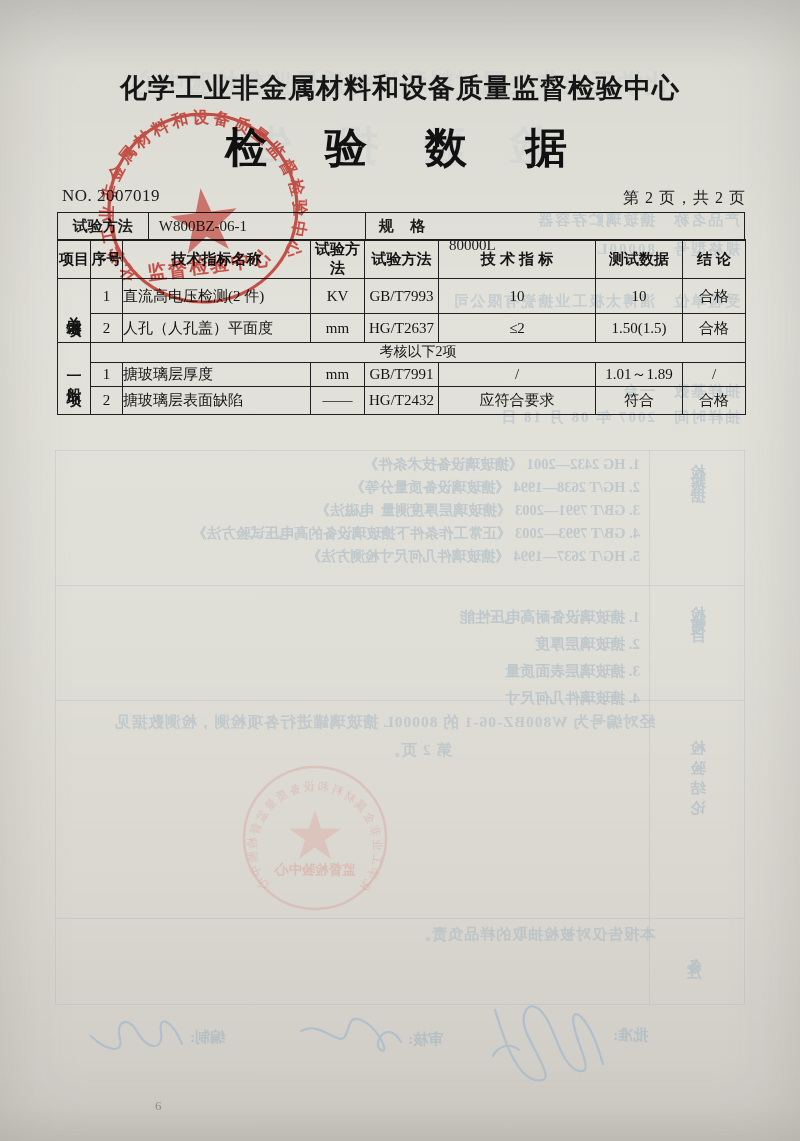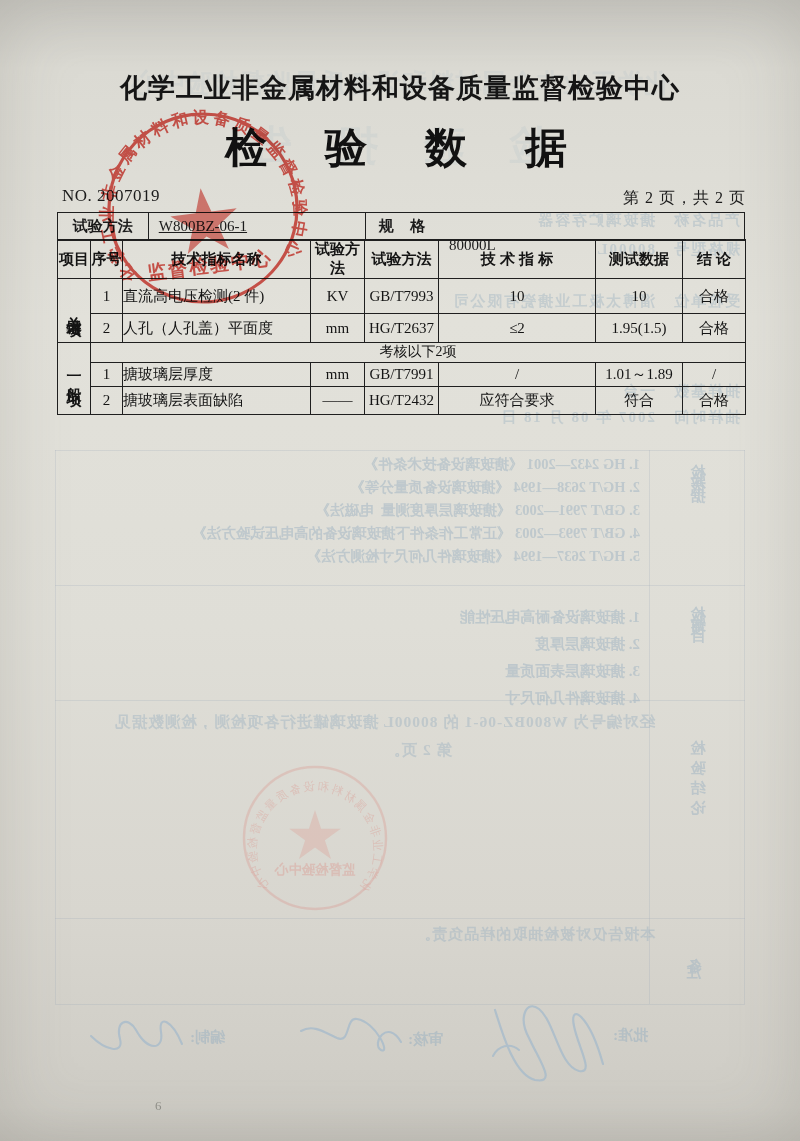--- a/index.html
+++ b/index.html
@@ -159,21 +159,21 @@
 
   <div class="content">
 
     <div class="abs org-title">化学工业非金属材料和设备质量监督检验中心</div>
     <div class="abs doc-title">检验数据</div>
     <div class="abs report-no">NO. 2007019</div>
     <div class="abs page-info">第 2 页，共 2 页</div>
 
     <div class="abs info-row">
       <div class="info-cell lbl" style="width:90px;">试验方法</div>
-      <div class="info-cell val ib" style="width:218px;text-decoration:underline;">W800BZ-06-1</div>
+      <div class="info-cell val ib" style="width:218px;">W800BZ-06-1</div>
       <div class="info-cell lbl ib" style="width:73px;">规    格</div>
       <div class="info-cell val ib" style="width:307px;margin-top:32px;">80000L</div>
     </div>
 
     <table class="main-table">
       <colgroup>
         <col style="width:33px">
           <col style="width:32px">
           <col style="width:188px">
           <col style="width:54px">
@@ -202,21 +202,21 @@
         <td>10</td>
         <td>10</td>
         <td>合格</td>
       </tr>
       <tr style="height:29px">
         <td>2</td>
         <td class="name">人孔（人孔盖）平面度</td>
         <td>mm</td>
         <td>HG/T2637</td>
         <td>≤2</td>
-        <td>1.95(1.5)</td>
+        <td>1.50(1.5)</td>
         <td>合格</td>
       </tr>
       <tr style="height:20px">
         <td rowspan="3" class="vgroup" style="letter-spacing:7px;">一般项</td>
         <td colspan="7" style="font-size:14px;">考核以下2项</td>
       </tr>
       <tr style="height:24px">
         <td>1</td>
         <td class="name">搪玻璃层厚度</td>
         <td>mm</td>

